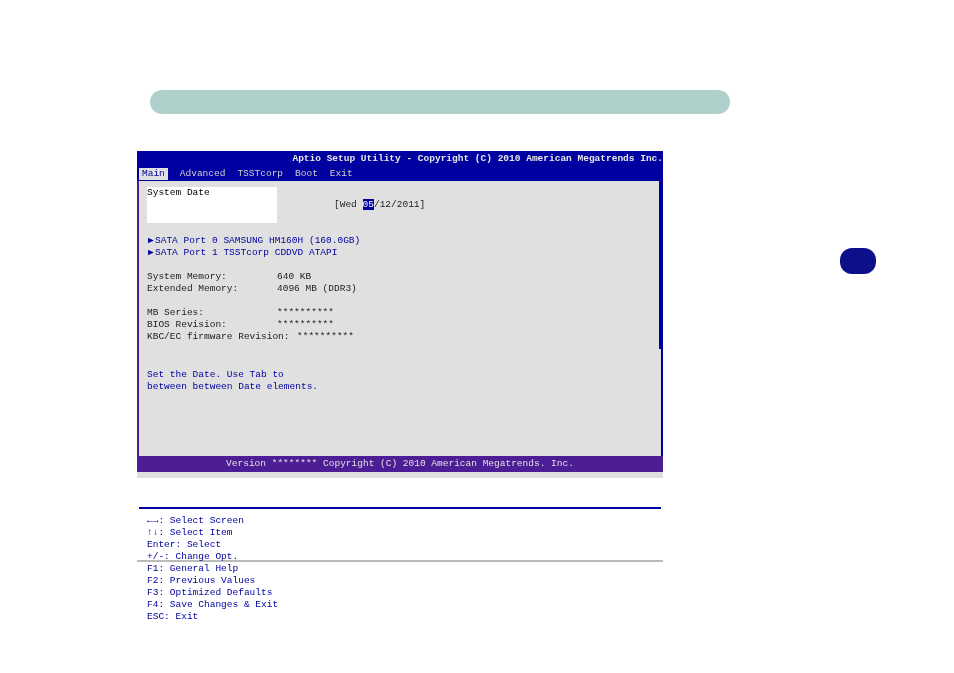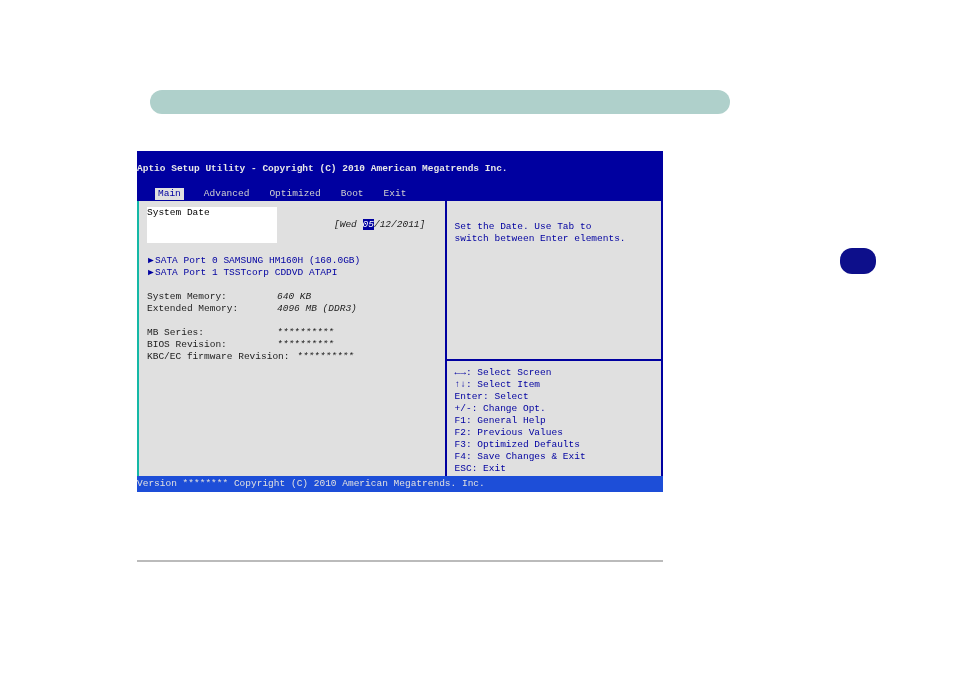--- a/index.html
+++ b/index.html
@@ -37,44 +37,45 @@
     height: 327px;
     background: #e0e0e0;
     font-family: "Courier New", monospace;
     font-size: 9.5px;
     line-height: 12px;
     color: #1c1c1c;
   }
   .title-bar {
     background: #0000a0;
     color: #e8e8e8;
-    text-align: left;
-    padding: 12px 0;
+    text-align: right;
+    padding: 2px 0;
     font-weight: bold;
   }
   .menu-bar {
     background: #0000a0;
     color: #b8b8e0;
-    padding: 1px 18px;
-    display: flex;
-    gap: 20px;
+    padding: 1px 2px;
+    display: flex;
+    gap: 12px;
   }
   .menu-item {
     color: #d0d0d0;
   }
   .menu-item.active {
     background: #e0e0e0;
     color: #0000a0;
     padding: 0 3px;
   }
   .content-wrap {
     display: flex;
-    border-left: 2px solid #14b8a6;
+    border-left: 2px solid #4c1d95;
     border-right: 2px solid #0000a0;
     height: 275px;
+    flex-direction: column;
   }
   .left-panel {
     flex: 1.35;
     padding: 6px 8px;
     border-right: 2px solid #0000a0;
     position: relative;
   }
   .right-panel {
     flex: 1;
     display: flex;
@@ -87,35 +88,34 @@
     height: 118px;
   }
   .help-keys {
     border-top: 2px solid #0000a0;
     padding: 6px 8px;
     color: #0000a0;
     flex: 1;
     font-family: Liberation Mono, monospace;
   }
   .footer-bar {
-    background: #1d4ed8;
+    background: #4c1d95;
     color: #e0e0e0;
-    text-align: left;
+    text-align: center;
     padding: 2px 0;
   }
   .row {
     display: flex;
   }
   .row .label {
     width: 130px;
     white-space: pre;
   }
   .row .value {
     white-space: pre;
-    font-style: italic;
   }
   .highlight-row {
     background: #ffffff;
     color: #000;
     display: inline;
   }
   .hl-field {
     background: #0000a0;
     color: #fff;
   }
@@ -146,21 +146,21 @@
 <div class="side-badge"></div>
 <div class="hr-bottom"></div>
 
 <div class="bios-window">
 
   <div class="title-bar">Aptio Setup Utility - Copyright (C) 2010 American Megatrends Inc.</div>
 
   <div class="menu-bar">
     <span class="menu-item active">Main</span>
     <span class="menu-item">Advanced</span>
-    <span class="menu-item">Optimized</span>
+    <span class="menu-item">TSSTcorp</span>
     <span class="menu-item">Boot</span>
     <span class="menu-item">Exit</span>
   </div>
 
   <div class="content-wrap">
 
     <div class="left-panel">
 
       <div class="row">
         <span class="label highlight-row">System Date</span>
@@ -205,21 +205,21 @@
       <div class="row">
         <span class="label" style="width:150px">KBC/EC firmware Revision:</span>
         <span class="value">**********</span>
       </div>
 
     </div>
 
     <div class="right-panel">
       <div class="help-top">
         <div>Set the Date. Use Tab to</div>
-        <div>switch between Enter elements.</div>
+        <div>between between Date elements.</div>
       </div>
       <div class="help-keys">
         <div>←→: Select Screen</div>
         <div>↑↓: Select Item</div>
         <div>Enter: Select</div>
         <div>+/-: Change Opt.</div>
         <div>F1: General Help</div>
         <div>F2: Previous Values</div>
         <div>F3: Optimized Defaults</div>
         <div>F4: Save Changes &amp; Exit</div>

